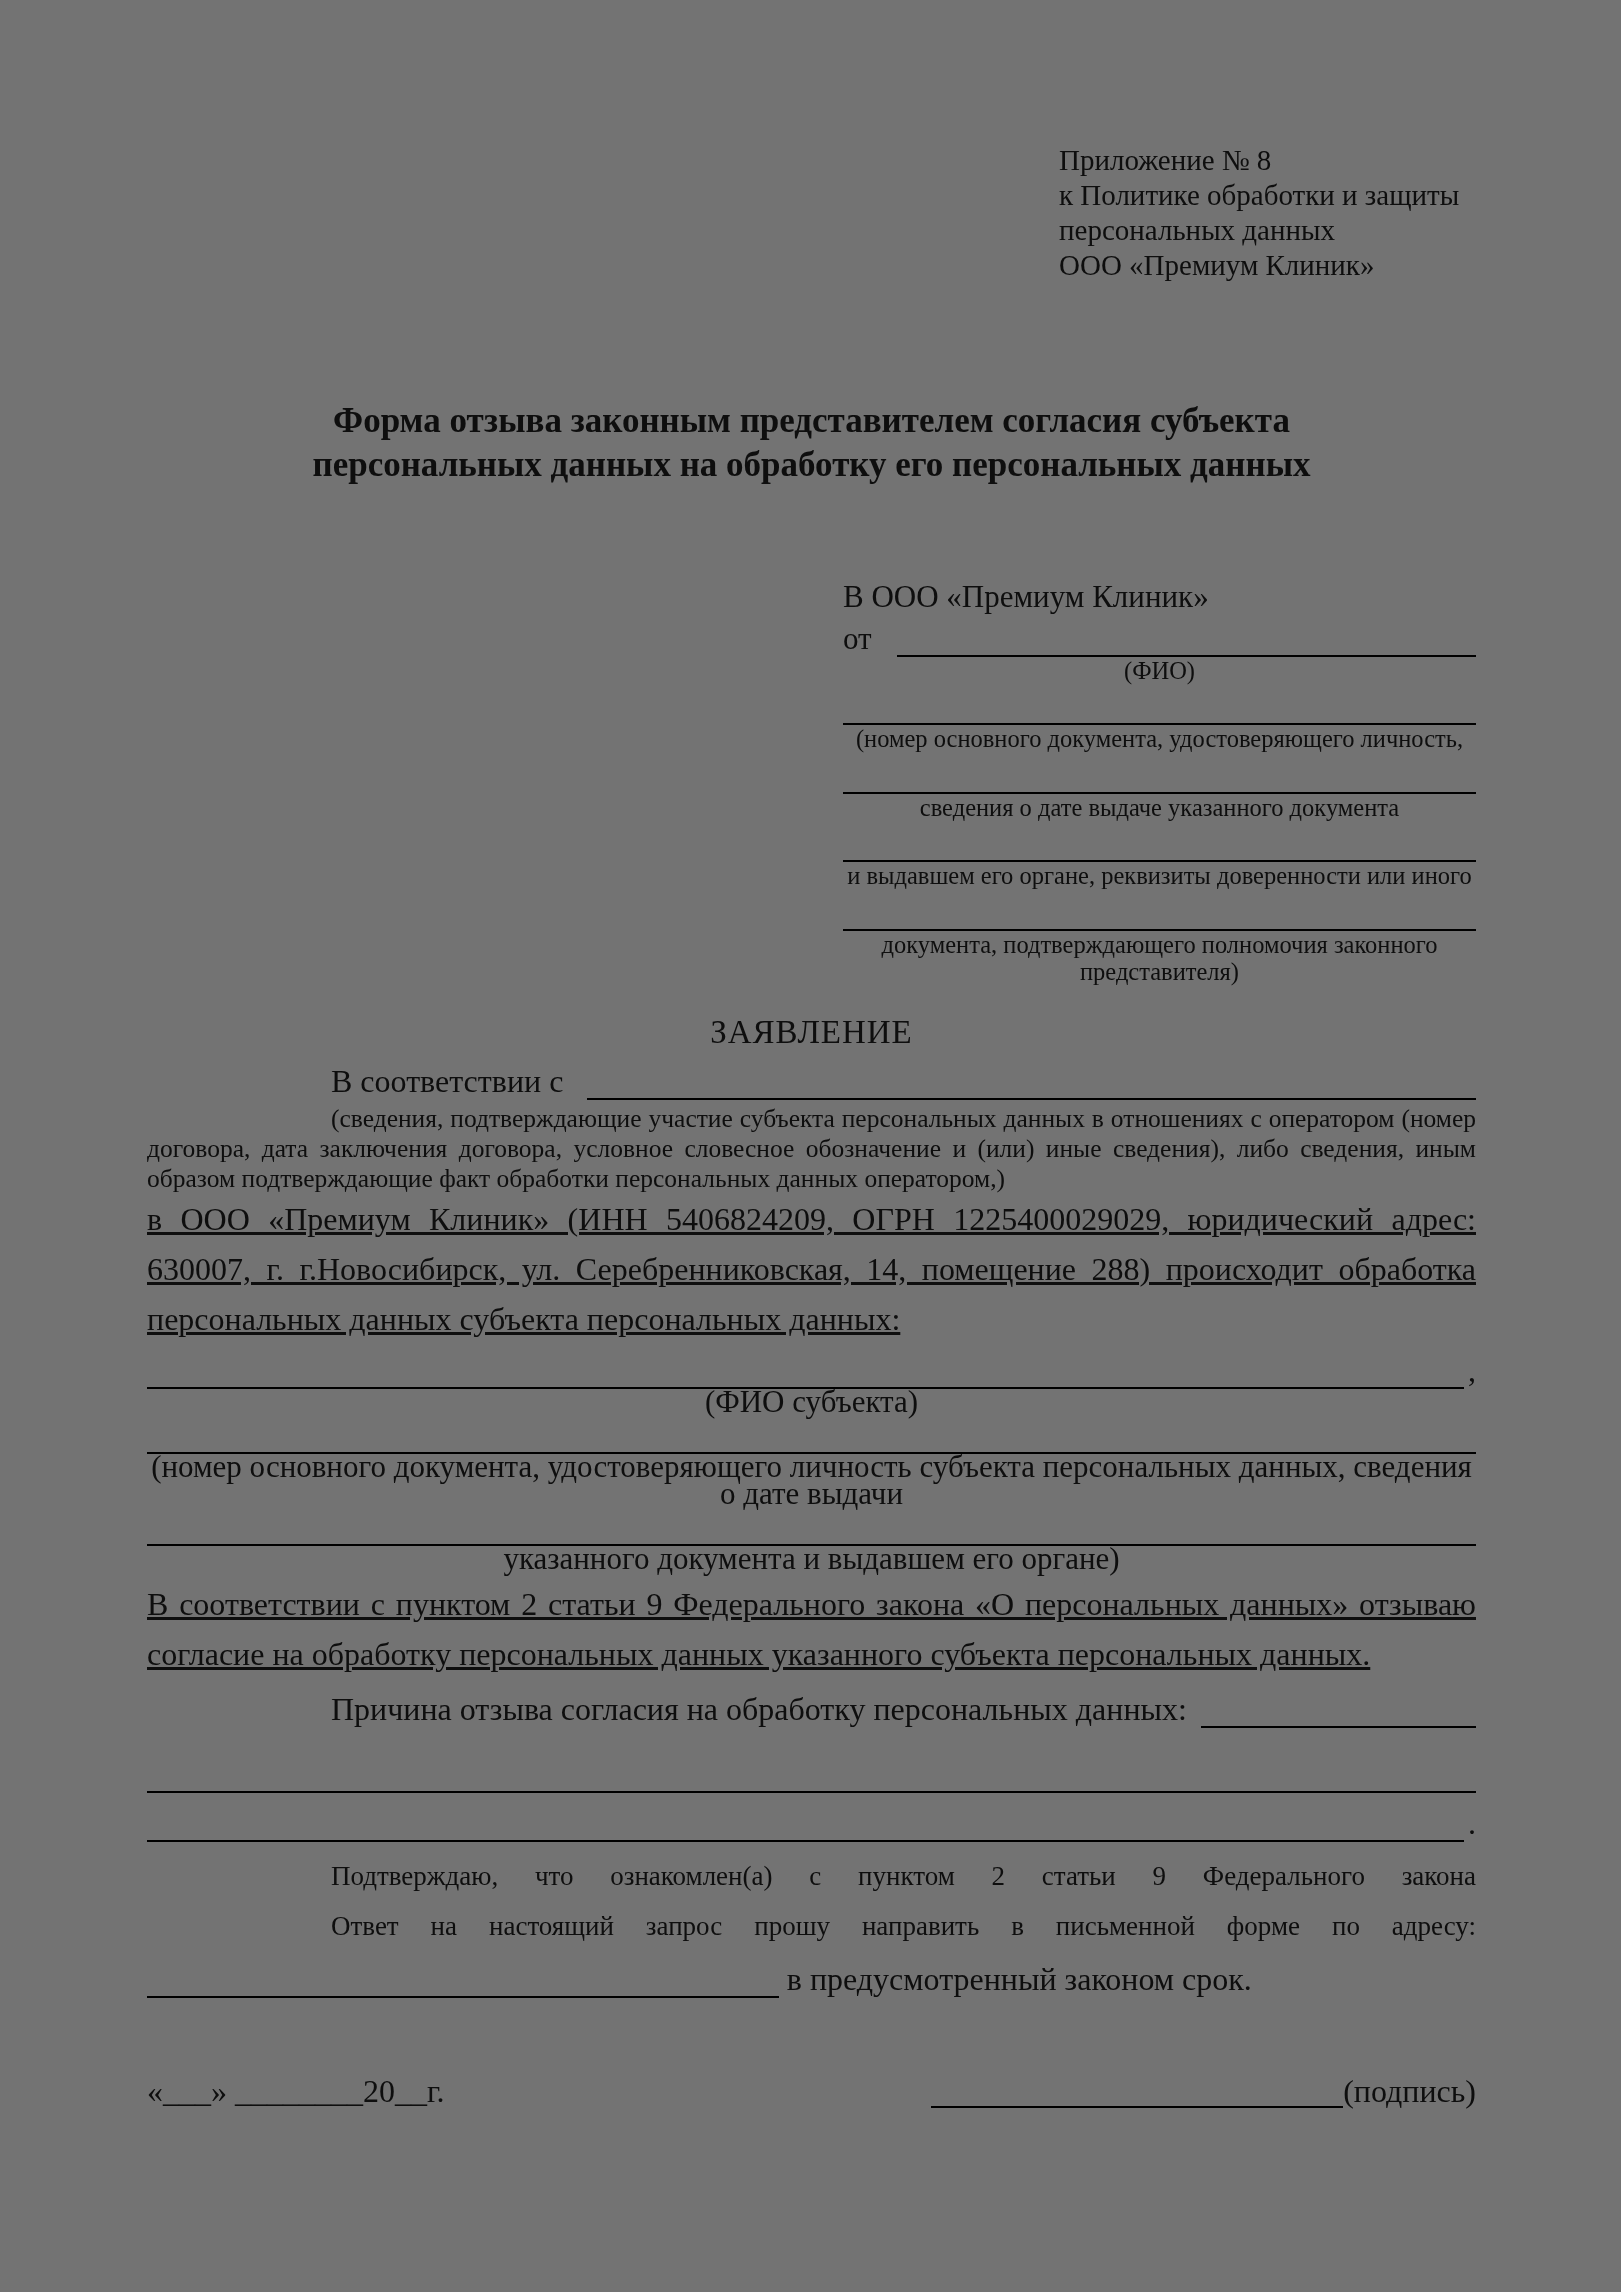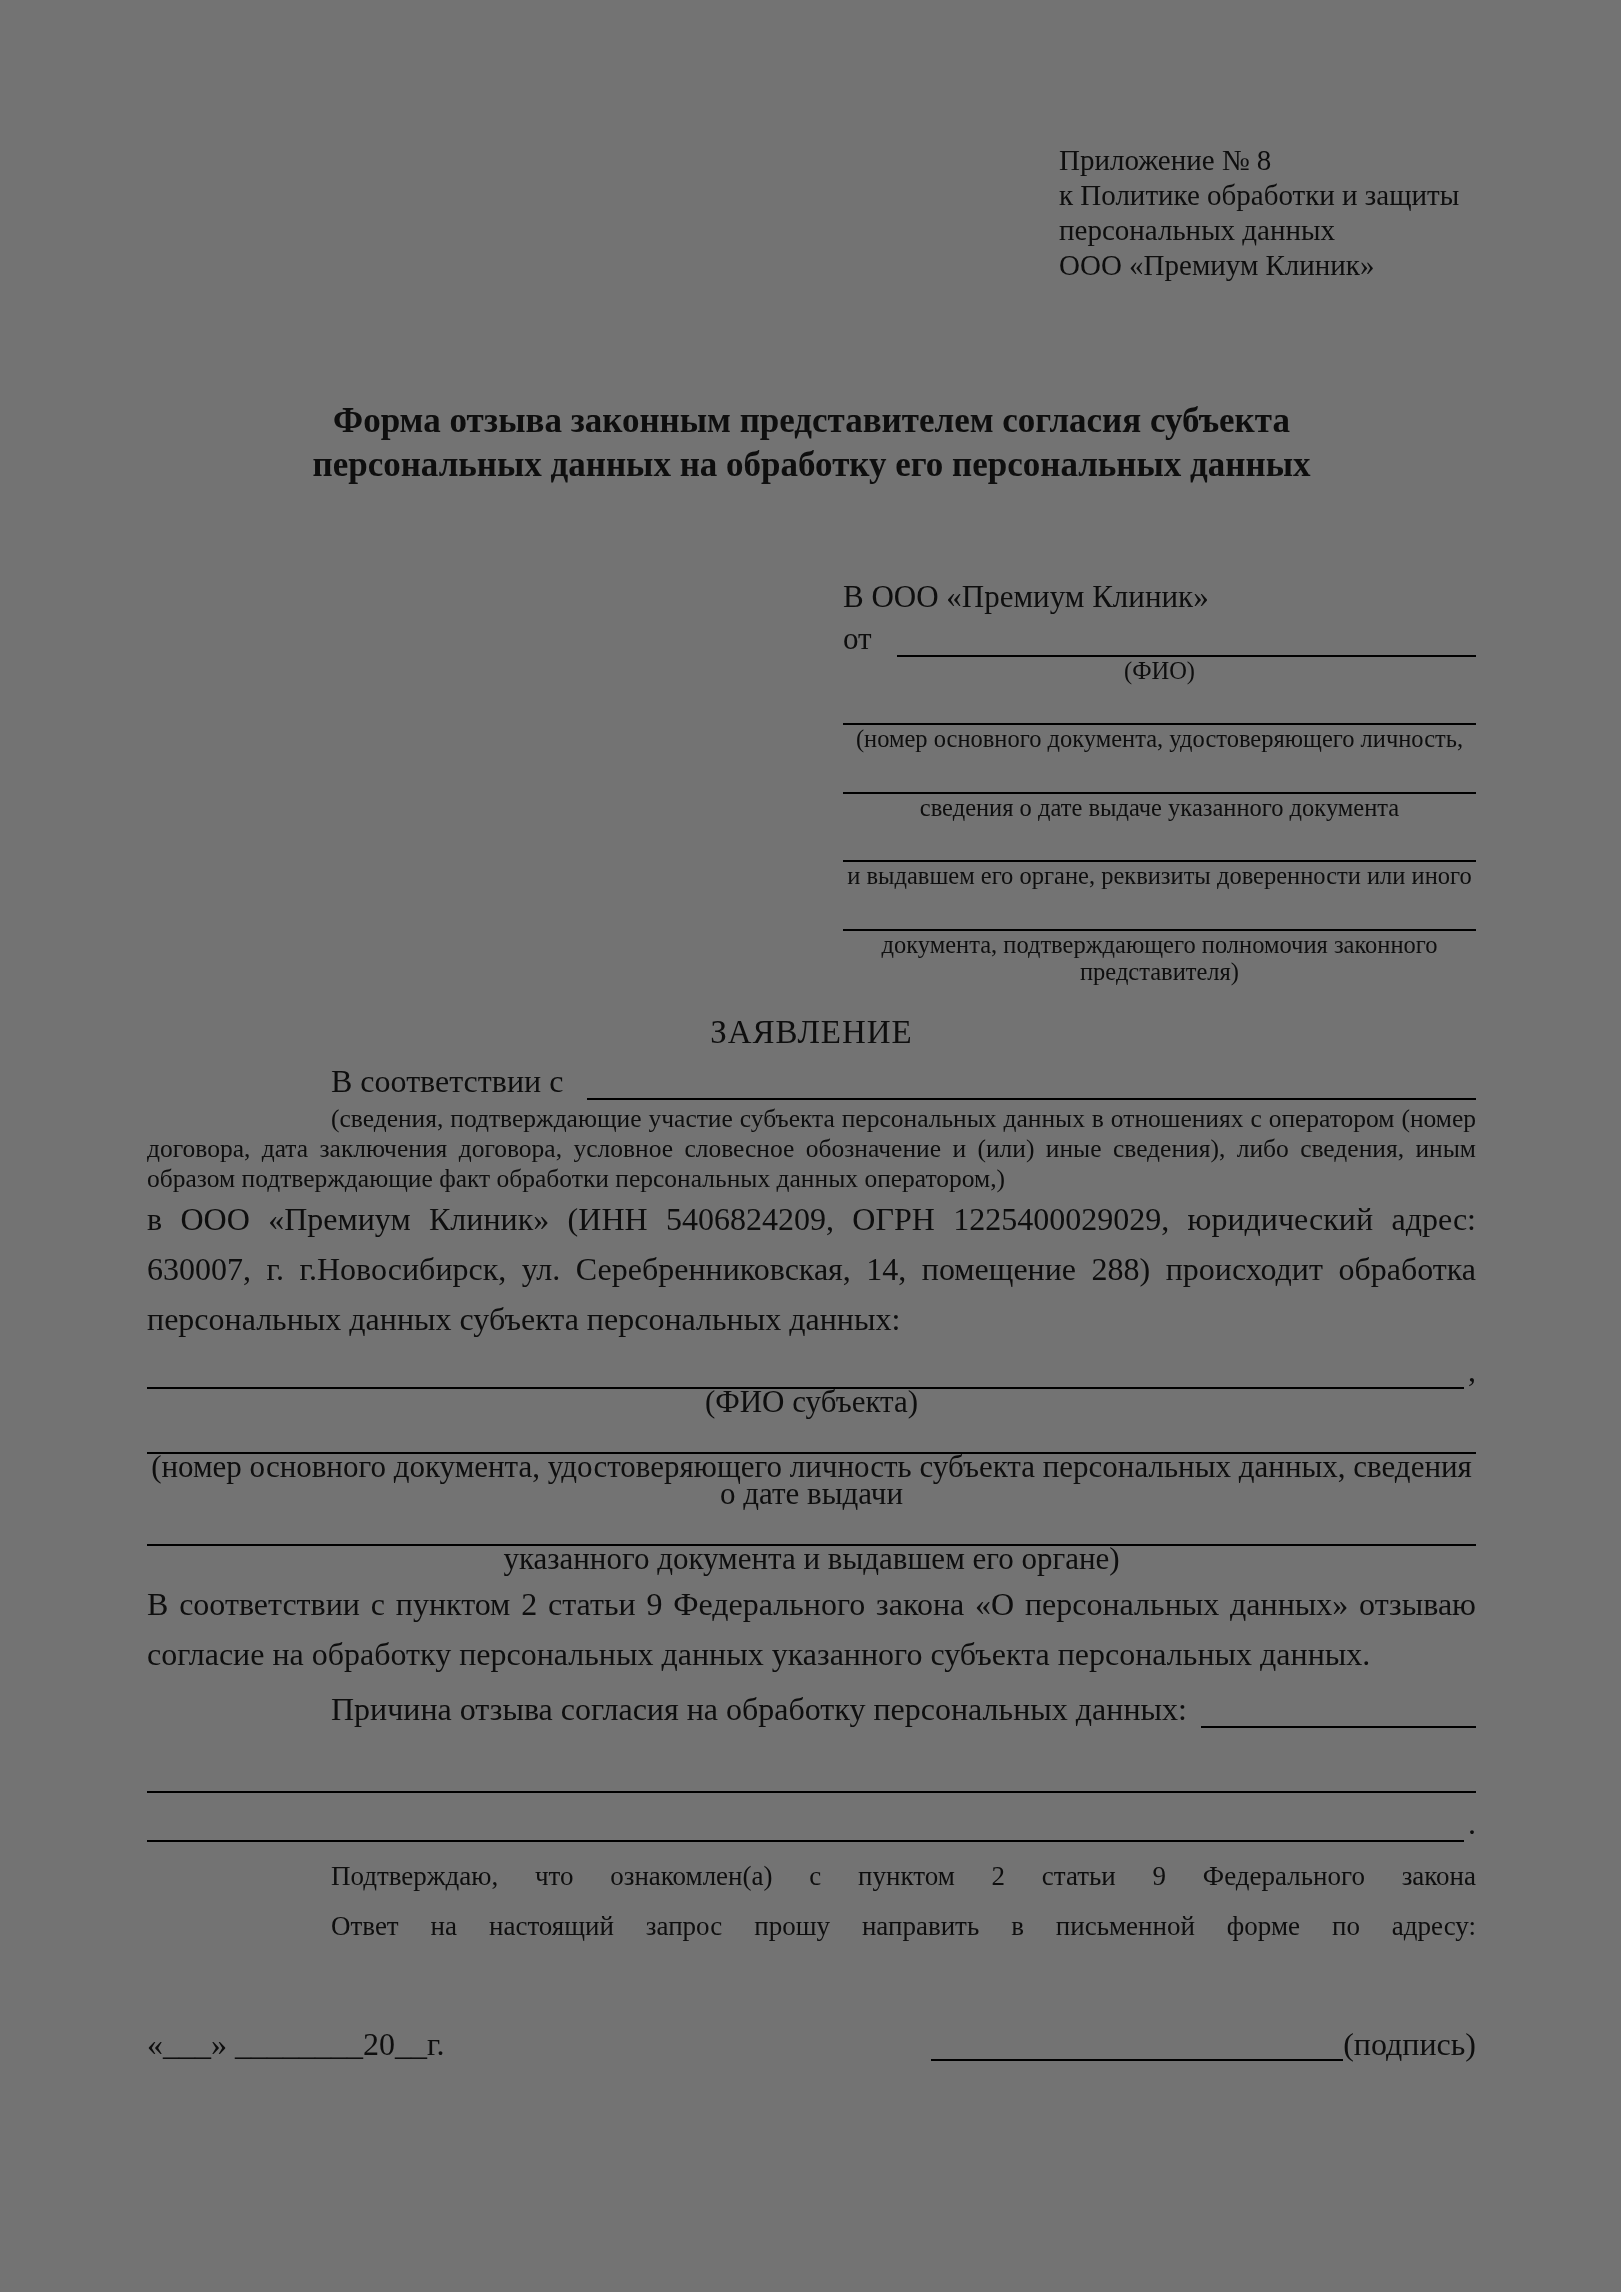--- a/index.html
+++ b/index.html
@@ -89,20 +89,21 @@
     font-size: 25.5px;
     line-height: 30px;
     text-align: justify;
     text-indent: 184px;
   }
   .body-p {
     margin: 0;
     font-size: 32px;
     line-height: 50px;
     text-align: justify;
+    text-decoration: underline;
   }
   .subject-row {
     margin-top: 19.6px;
     height: 25.5px;
     gap: 3.9px;
   }
   .mid-blank {
     height: 37px;
     border-bottom: 2.9px solid #000;
   }
@@ -233,20 +234,24 @@
 
   <div class="hr-line hr1"></div>
   <div class="flexline dot-row">
     <span class="blank grow"></span>
     <span>.</span>
   </div>
 
   <p class="justify-line confirm1">Подтверждаю, что ознакомлен(а) с пунктом 2 статьи 9 Федерального закона</p>
 
   <p class="justify-line">Ответ на настоящий запрос прошу направить в письменной форме по адресу:</p>
+  <div class="flexline reply-row">
+    <span class="blank reply-blank"></span>
+    <span>в предусмотренный законом срок.</span>
+  </div>
 
   <div class="footer">
     <span>«___» ________20__г.</span>
     <span class="sig-group">
       <span class="blank sig-blank"></span>
       <span>(подпись)</span>
     </span>
   </div>
 
 </div>

